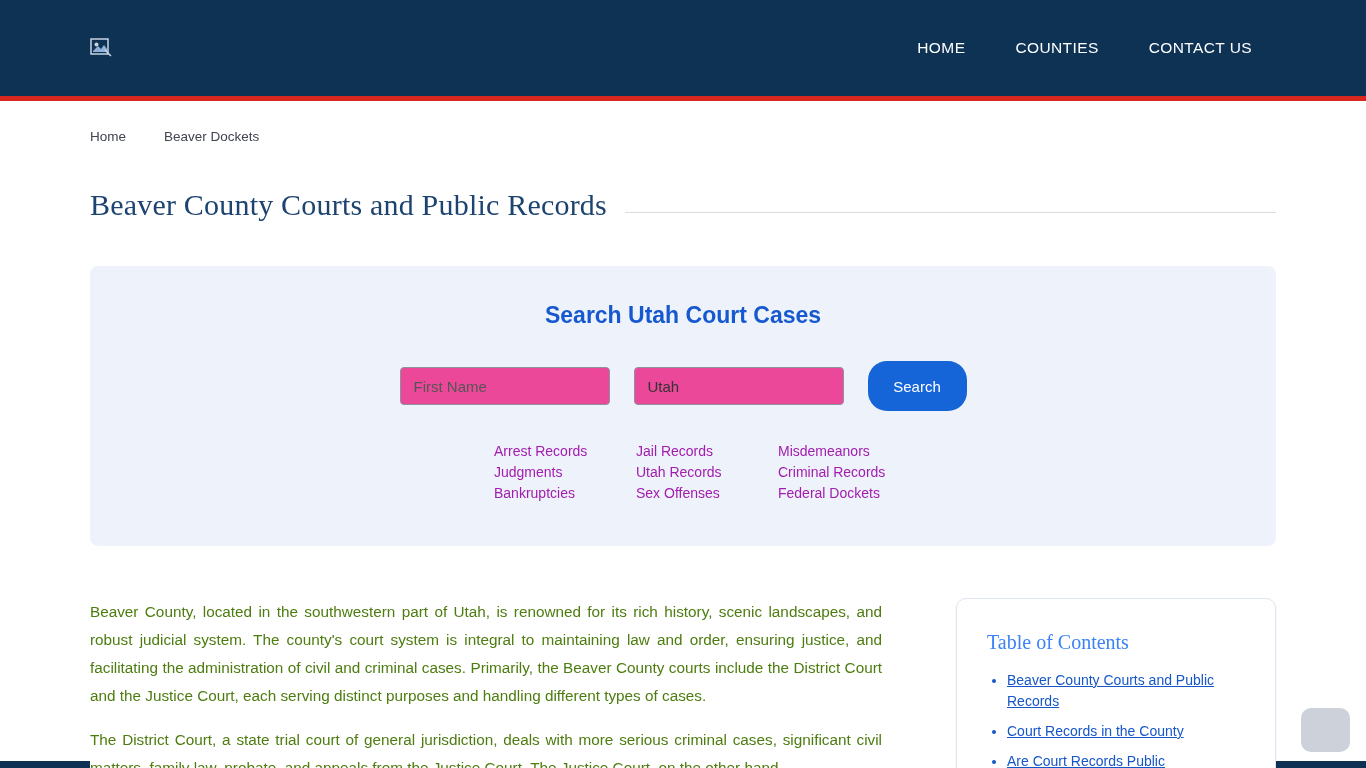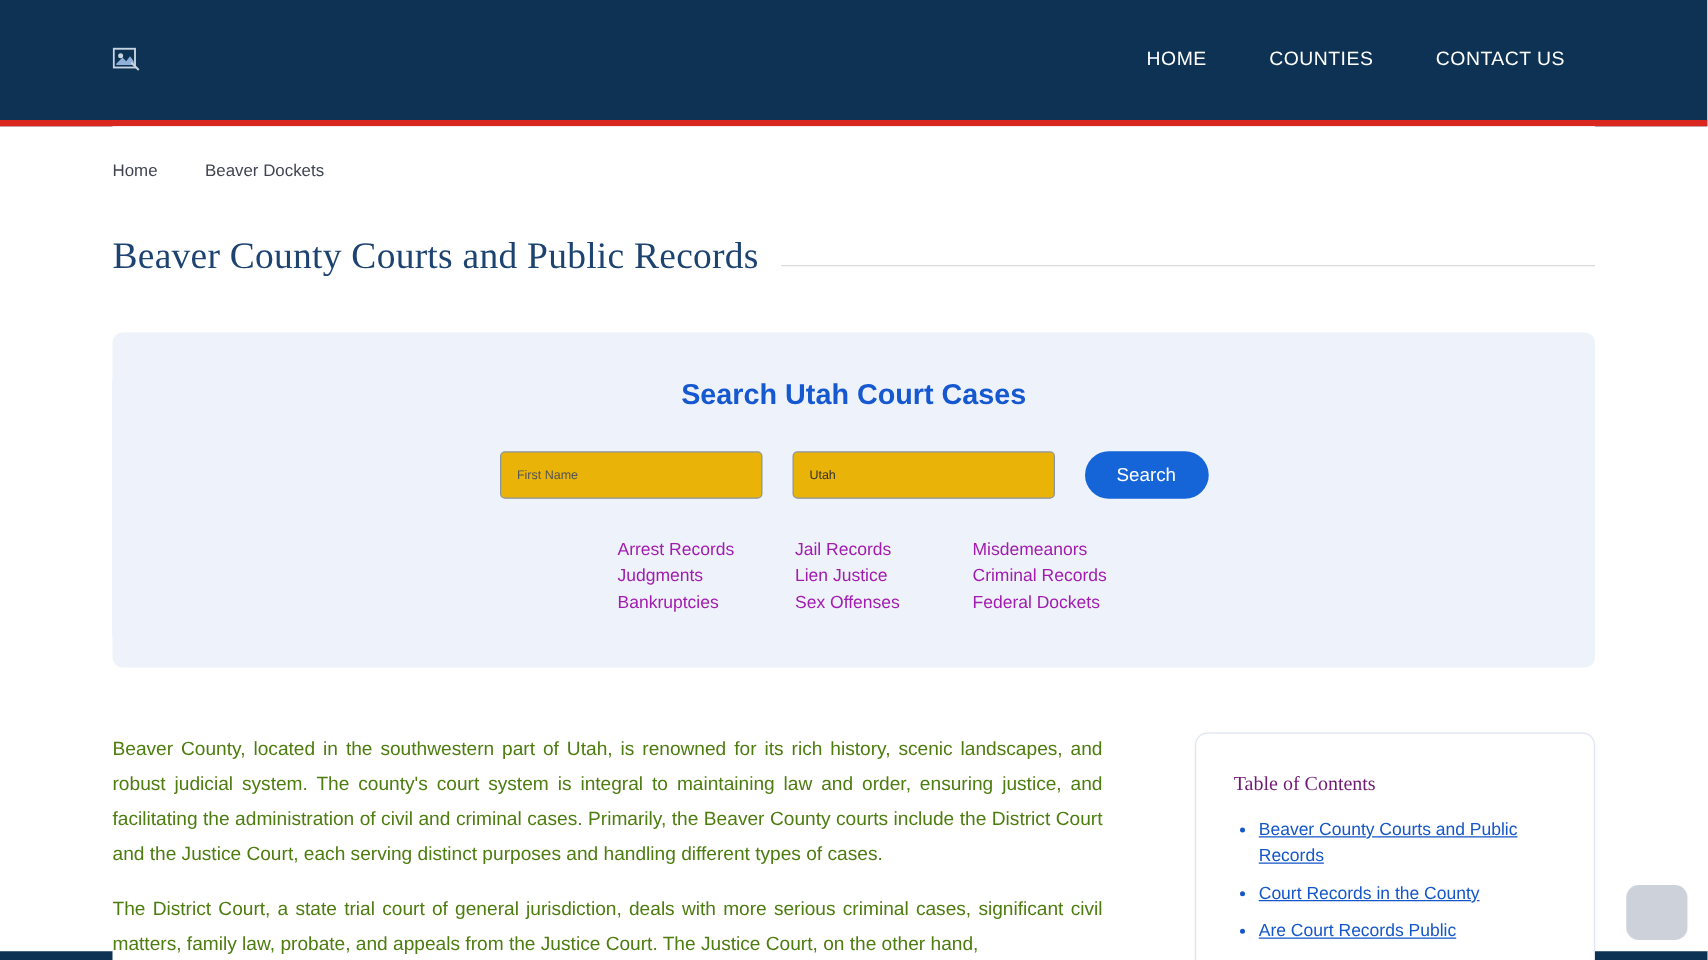--- a/index.html
+++ b/index.html
@@ -55,26 +55,26 @@
     margin-top: 44px; background: #eef2fa; border-radius: 8px;
     padding: 36px 12px 42px;
   }
   .search-title {
     text-align: center; color: #1658d0; font-size: 23px; font-weight: 700;
     margin: 0;
   }
   .search-form { display: flex; justify-content: center; align-items: center; gap: 24px; margin-top: 32px; }
   .search-form input {
     width: 210px; height: 38px; border: 1px solid #8b939f; border-radius: 4px;
-    font-size: 10px; padding: 0 13px; color: #333; background: #eab308;
+    font-size: 15px; padding: 0 13px; color: #333; background: #ec4899;
     font-family: "Liberation Sans", sans-serif;
   }
   .search-form input::placeholder { color: #555; opacity: 1; }
   .search-btn {
-    width: 99px; height: 38px; border-radius: 19px; border: none;
+    width: 99px; height: 50px; border-radius: 19px; border: none;
     background: #1565d8; color: #fff; font-size: 15px; cursor: pointer;
     font-family: "Liberation Sans", sans-serif;
   }
   .record-grid { display: flex; justify-content: center; margin-top: 30px; padding-left: 48px; }
   .record-col { width: 142px; font-size: 14px; color: #a21caf; line-height: 21px; }
 
   
   .content-row { display: flex; margin-top: 52px; gap: 74px; align-items: flex-start; }
   .article { flex: 1; min-width: 0; }
   .article p {
@@ -82,21 +82,21 @@
     color: #4d7c0f; text-align: justify;
   }
   .toc-card {
     width: 320px; flex-shrink: 0; background: #fff;
     border: 1px solid #dfe5f0; border-radius: 10px;
     padding: 32px 30px 40px; box-shadow: 0 1px 3px rgba(20,40,80,.05);
     min-height: 250px;
   }
   .toc-title {
     margin: 0 0 16px; font-family: "Liberation Serif", serif;
-    font-weight: 400; font-size: 16px; color: #701a75;
+    font-weight: 400; font-size: 20px; color: #3b82f6;
   }
   .toc-list { margin: 0; padding-left: 20px; }
   .toc-list li { color: #1556c8; font-size: 14px; line-height: 21px; margin-bottom: 9px; }
   .toc-list a { color: #1556c8; text-decoration: underline; cursor: pointer; }
 
   
   .back-to-top {
     position: fixed; right: 16px; bottom: 16px; width: 49px; height: 44px;
     border-radius: 10px; border: none; background: #c7ccd6; opacity: .9;
     z-index: 5; cursor: pointer;
@@ -143,21 +143,21 @@
       <button class="search-btn">Search</button>
     </div>
     <div class="record-grid">
       <div class="record-col">
         <div>Arrest Records</div>
         <div>Judgments</div>
         <div>Bankruptcies</div>
       </div>
       <div class="record-col">
         <div>Jail Records</div>
-        <div>Lien Justice</div>
+        <div>Utah Records</div>
         <div>Sex Offenses</div>
       </div>
       <div class="record-col">
         <div>Misdemeanors</div>
         <div>Criminal Records</div>
         <div>Federal Dockets</div>
       </div>
     </div>
   </div>
 

